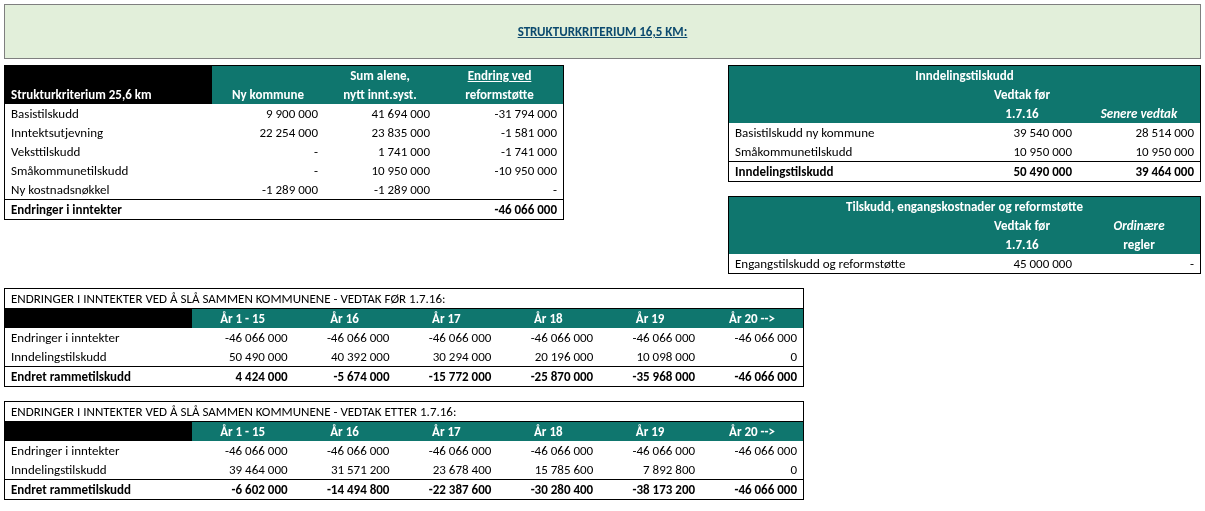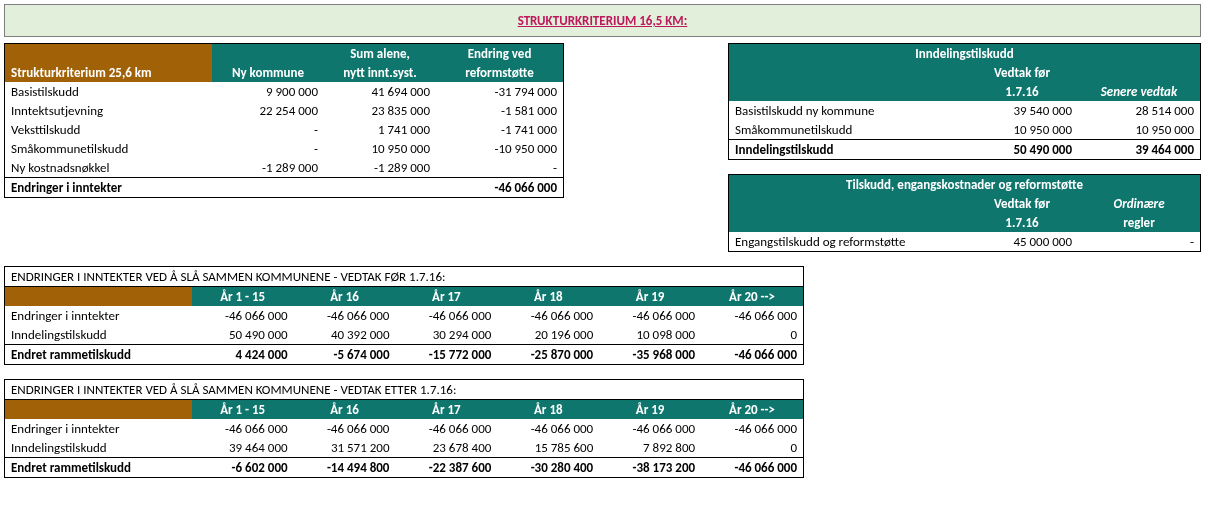--- a/index.html
+++ b/index.html
@@ -10,22 +10,22 @@
     color: #000;
     background: #fff;
     width: 1205px;
     box-sizing: border-box;
   }
   .title-bar {
     background: #e2efda;
     border: 1px solid #7f7f7f;
     text-align: center;
     font-weight: bold;
-    color: #be185d;
-    padding: 8px 0;
+    color: #0c4a6e;
+    padding: 19px 0;
     margin-bottom: 6px;
     text-decoration: underline;
   }
   .row {
     display: flex;
     align-items: flex-start;
     gap: 20px;
   }
   table {
     border-collapse: collapse;
@@ -37,21 +37,21 @@
   .tbl-border {
     border: 1px solid #000;
   }
   .hdr {
     background: #0f766e;
     color: #fff;
     font-weight: bold;
     text-align: center;
   }
   .hdr-left {
-    background: #a16207;
+    background: #000000;
     color: #fff;
     font-weight: bold;
     text-align: left;
   }
   .num {
     text-align: right;
   }
   .bold-row td {
     font-weight: bold;
     border-top: 1px solid #000;
@@ -67,21 +67,21 @@
   }
   .left-col {
     flex: 0 0 auto;
   }
   .right-col {
     margin-left: auto;
   }
   .w-row1-c1 { width: 195px; }
   .w-row1-c2 { width: 100px; }
   .w-row1-c3 { width: 100px; }
-  .w-row1-c4 { width: 115px; }
+  .w-row1-c4 { width: 115px; text-decoration: underline; }
   .w-yr-lbl { width: 195px; }
   .w-yr { width: 100px; }
   .w-r-c1 { width: 225px; }
   .w-r-c2 { width: 100px; }
   .w-r-c3 { width: 110px; font-style: italic; }
 </style>
 </head>
 <body>
 
 <div class="title-bar">STRUKTURKRITERIUM 16,5 KM:</div>

